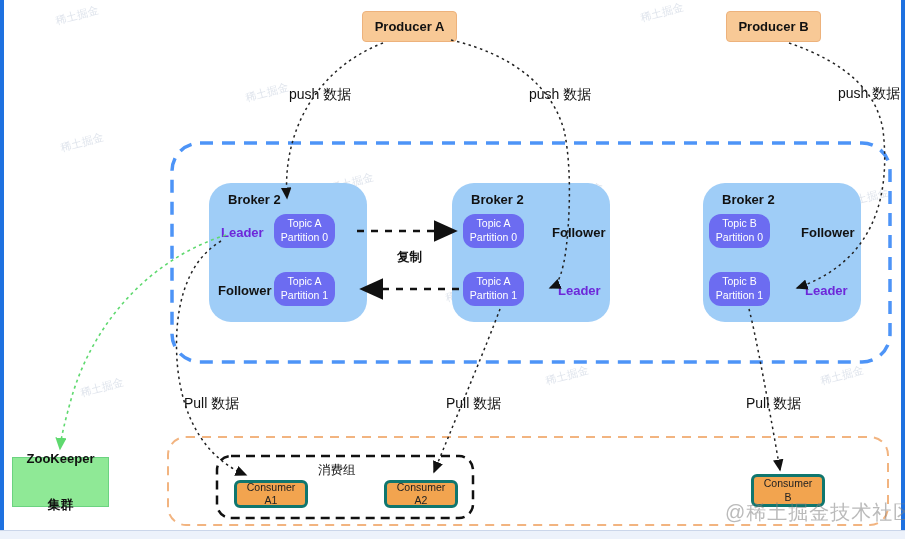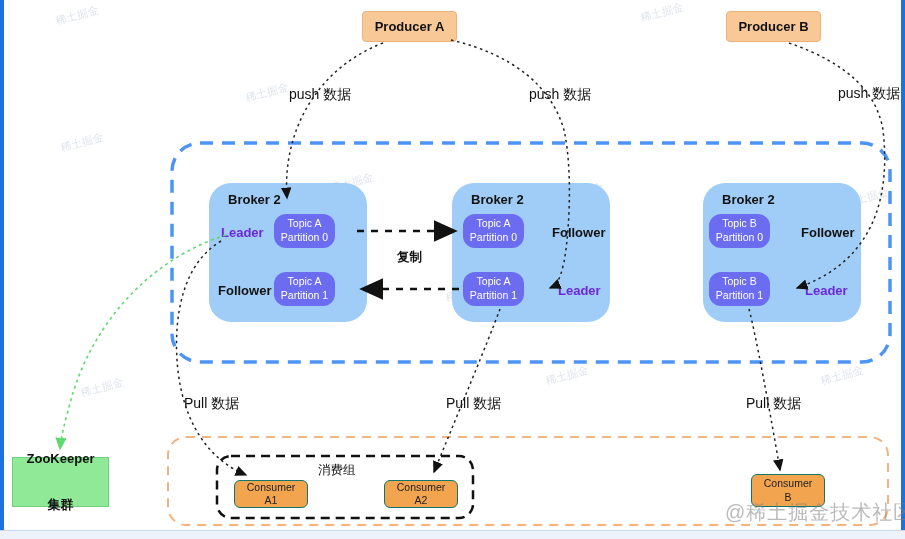--- a/index.html
+++ b/index.html
@@ -13,21 +13,21 @@
   .producer{width:95px;height:31px;background:#F8C996;border:1px solid #EDB27C;border-radius:4px;
             display:flex;align-items:center;justify-content:center;font-weight:bold;font-size:13px;z-index:2;}
   .broker{width:158px;height:139px;background:#9FCDF7;border-radius:22px;z-index:2;}
   .broker-title{position:absolute;top:9px;left:19px;font-weight:bold;font-size:13px;}
   .partition{position:absolute;width:61px;height:34px;background:#6C6CF1;border-radius:12px;color:#fff;
              font-size:10.5px;line-height:1.3;display:flex;flex-direction:column;align-items:center;justify-content:center;text-align:center;}
   .role{position:absolute;font-weight:bold;font-size:13px;}
   .role.leader{color:#6d28d9;}
   .zk{width:97px;height:50px;background:#8FE996;border:1px solid #6BD380;display:flex;flex-direction:column;
       align-items:center;justify-content:center;font-weight:bold;font-size:13px;line-height:1.35;z-index:2;gap:28px;}
-  .consumer{width:74px;height:28px;background:#F2A44F;border:1px solid #0f766e;border-radius:6px;color:#222;
+  .consumer{width:74px;height:28px;background:#F2A44F;border:3px solid #0f766e;border-radius:6px;color:#222;
             font-size:10.5px;line-height:1.25;display:flex;flex-direction:column;align-items:center;justify-content:center;text-align:left;z-index:2;}
   .flow-label{position:absolute;font-size:14px;color:#111;z-index:2;white-space:nowrap;}
   .repl-label{position:absolute;font-weight:bold;font-size:12.5px;z-index:2;}
   .group-title{position:absolute;font-weight:normal;font-size:12.5px;z-index:2;}
   .main-watermark{position:absolute;left:725px;top:499px;font-size:20px;color:rgba(130,130,130,0.55);
                   letter-spacing:1px;z-index:4;white-space:nowrap;}
   .faint-mark{position:absolute;font-size:11px;color:rgba(185,195,212,0.45);transform:rotate(-15deg);z-index:0;white-space:nowrap;}
   svg.overlay{position:absolute;left:0;top:0;z-index:3;pointer-events:none;}
 </style>
 </head>

